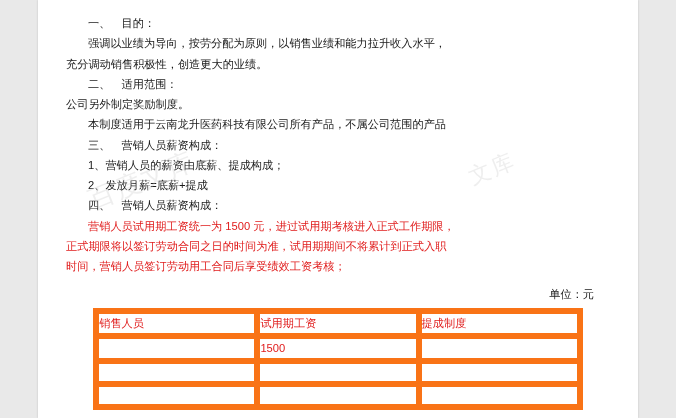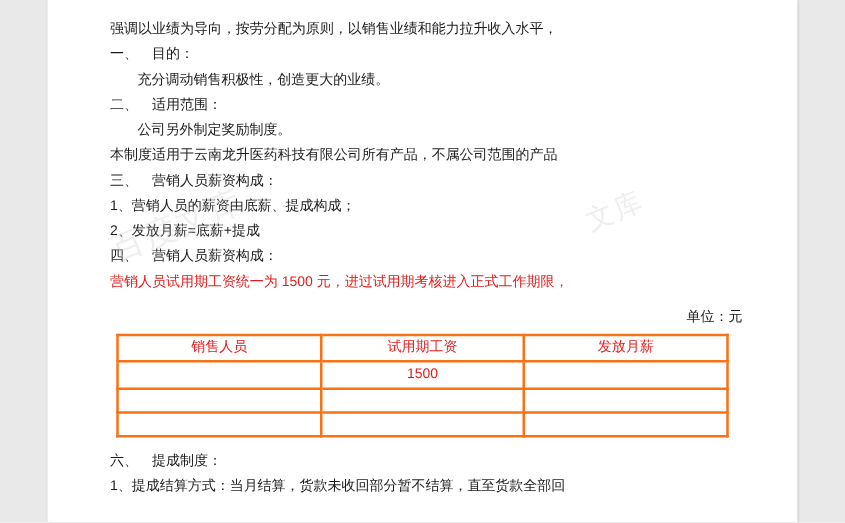--- a/index.html
+++ b/index.html
@@ -28,42 +28,42 @@
     padding: 14px 28px 0 28px;
     font-size: 11.2px;
     line-height: 1.72;
     color: #1a1a1a;
   }
   .para {
     margin: 0 0 1px 0;
     white-space: pre-wrap;
   }
   .lvl1 { text-indent: 0; padding-left: 22px; }
-  .body-line { padding-left: 0; margin-left: 44px; }
+  .body-line { padding-left: 0; }
   .indent2 { padding-left: 22px; }
   .red { color: #e01b1b; }
   .unit {
     text-align: right;
     padding-right: 16px;
     margin-top: 6px;
     margin-bottom: 3px;
     font-size: 11.2px;
   }
   table.salary {
     border-collapse: collapse;
     width: 90%;
     margin: 0 auto 10px auto;
     table-layout: fixed;
   }
   table.salary td, table.salary th {
-    border: 2px solid #f97316;
+    border: 6px solid #f97316;
     height: 17px;
     font-size: 11.2px;
     font-weight: normal;
-    text-align: center;
+    text-align: left;
     vertical-align: middle;
     padding: 0;
   }
   table.salary th {
     color: #e01b1b;
   }
   table.salary td.val {
     color: #e01b1b;
   }
   .wm {
@@ -82,45 +82,47 @@
 </style>
 </head>
 <body>
 
 <div id="page">
   <div class="doc">
 
     <div class="wm wm-a">百度文库</div>
     <div class="wm wm-b">文库</div>
 
+    <p class="para lvl1"><span>一、</span>　<span>目的：</span></p>
     <p class="para indent2">强调以业绩为导向，按劳分配为原则，以销售业绩和能力拉升收入水平，</p>
-    <p class="para lvl1"><span>一、</span>　<span>目的：</span></p>
     <p class="para body-line">充分调动销售积极性，创造更大的业绩。</p>
 
     <p class="para lvl1"><span>二、</span>　<span>适用范围：</span></p>
     <p class="para body-line">公司另外制定奖励制度。</p>
     <p class="para indent2">本制度适用于云南龙升医药科技有限公司所有产品，不属公司范围的产品</p>
 
     <p class="para lvl1"><span>三、</span>　<span>营销人员薪资构成：</span></p>
     <p class="para indent2">1、营销人员的薪资由底薪、提成构成；</p>
     <p class="para indent2">2、发放月薪=底薪+提成</p>
 
     <p class="para lvl1"><span>四、</span>　<span>营销人员薪资构成：</span></p>
     <p class="para indent2 red">营销人员试用期工资统一为 1500 元，进过试用期考核进入正式工作期限，</p>
+    <p class="para body-line red">正式期限将以签订劳动合同之日的时间为准，试用期期间不将累计到正式入职</p>
+    <p class="para body-line red">时间，营销人员签订劳动用工合同后享受绩效工资考核；</p>
 
     <div class="spacer-sm"></div>
 
     <div class="unit">单位：元</div>
 
     <table class="salary">
       <thead>
         <tr>
           <th>销售人员</th>
           <th>试用期工资</th>
-          <th>发放月薪</th>
+          <th>提成制度</th>
         </tr>
       </thead>
       <tbody>
         <tr>
           <td></td>
           <td class="val">1500</td>
           <td></td>
         </tr>
         <tr>
           <td></td>

